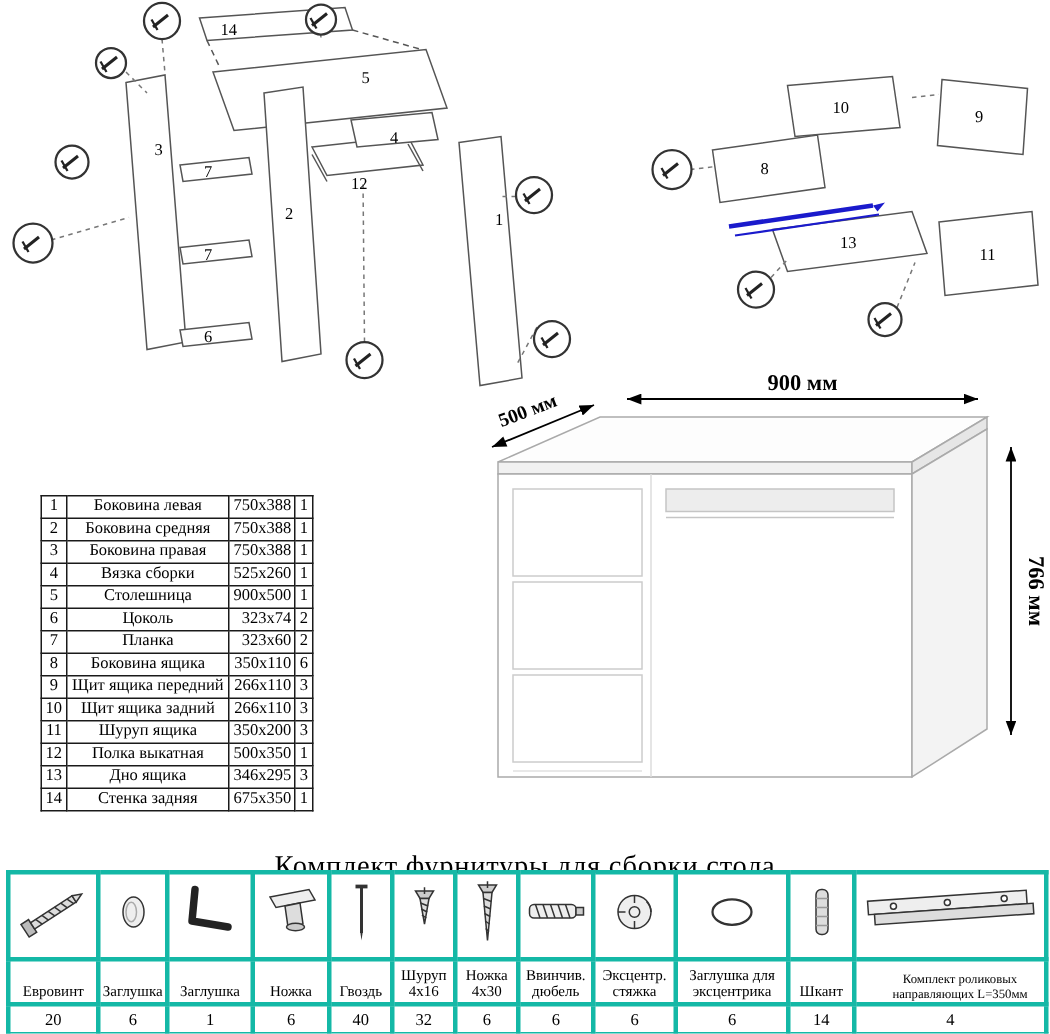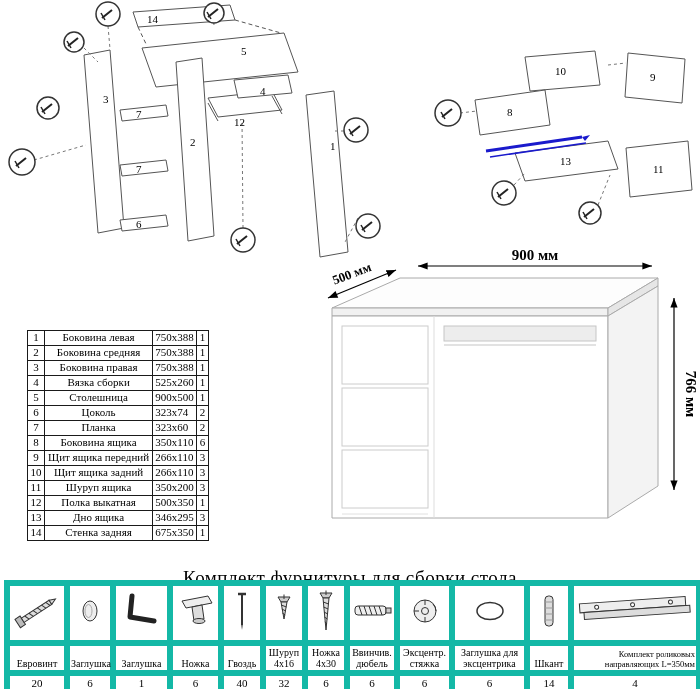--- a/index.html
+++ b/index.html
@@ -20,42 +20,42 @@
     border:1px solid #1a1a1a;
     font-size:11px;
     line-height:1.05;
     height:15px;
     padding:0 2px;
     white-space:nowrap;
     overflow:hidden;
   }
   .parts .c-num { width:17px; text-align:center; }
   .parts .c-name { width:109px; text-align:center; }
-  .parts .c-size { width:44px; text-align:left; }
+  .parts .c-size { width:44px; text-align:right; }
   .parts .c-qty { width:12px; text-align:center; }
 
   
   .hw-title {
     left:0; top:551px; width:700px;
     text-align:center;
     font-size:19px;
     letter-spacing:0.5px;
     margin-top:16px;
   }
 
   
   .hw {
     table-layout:fixed;
     width:692px;
     border:1px solid #333;
   }
-  .hw td { border:6px solid #14b8a6; text-align:center; vertical-align:middle; background:#fff; }
+  .hw td { border:3px solid #14b8a6; text-align:center; vertical-align:middle; background:#fff; }
   .hw .icon-cell { height:56px; }
   .hw .label-cell { height:30px; font-size:10px; line-height:1.1; padding:1px; vertical-align:bottom; }
-  .hw .label-small { font-size:8.5px; text-align:right; padding-left:14px; }
+  .hw .label-small { font-size:8.5px; text-align:center; padding-left:14px; }
   .hw .qty-cell { height:20px; font-size:11px; }
 
   svg text { font-family:"Liberation Serif", serif; }
 </style>
 </head>
 <body>
 
 <div class="abs" style="left:0; top:0;">
   <svg width="420" height="320" viewBox="0 0 420 320">
     <defs>

